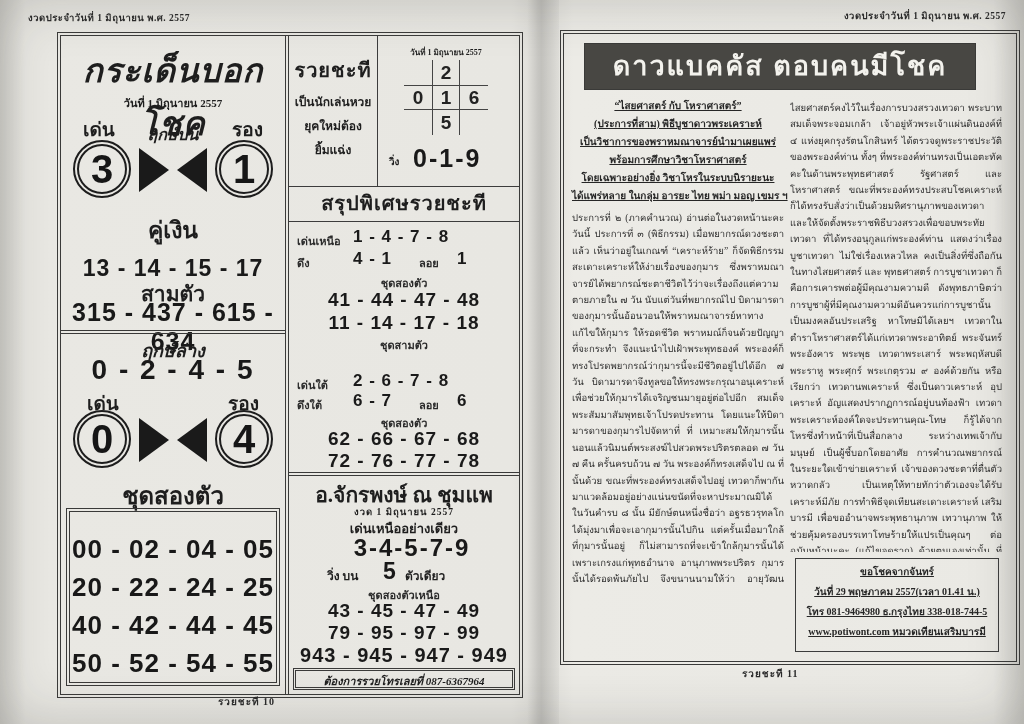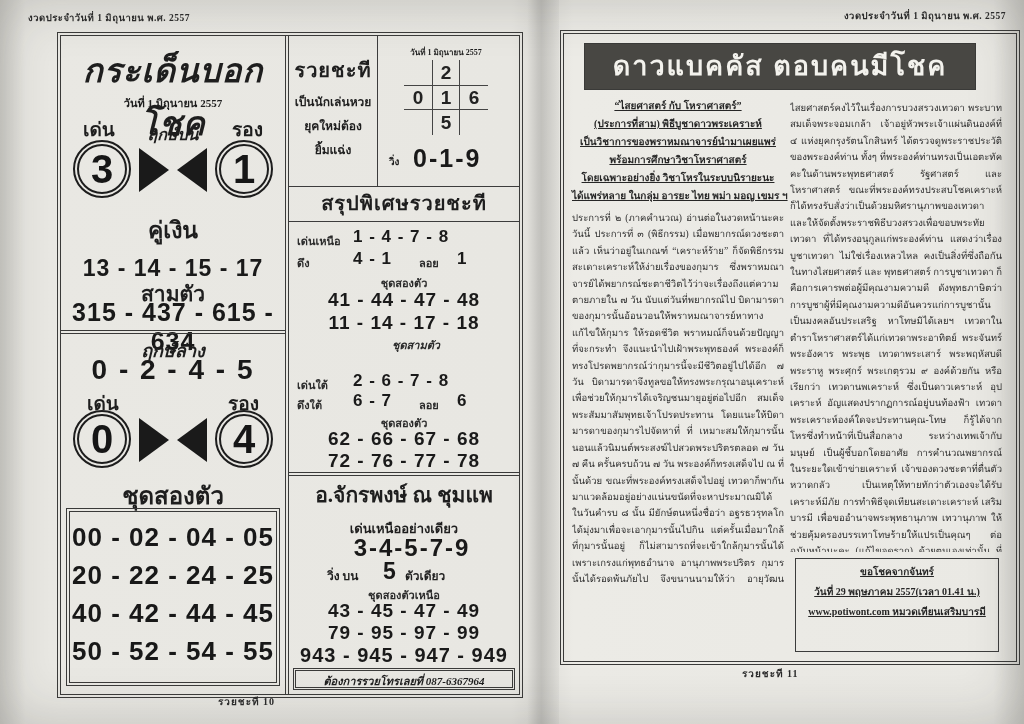--- a/index.html
+++ b/index.html
@@ -96,21 +96,21 @@
       <div class="abs b" style="right:26px;top:352px;font-size:19px;">รอง</div>
 
       <div class="num-circle" style="left:12px;top:374px;">0</div>
       <div class="tri-r" style="left:78px;top:382px;"></div>
       <div class="tri-l" style="left:116px;top:382px;"></div>
       <div class="num-circle" style="left:154px;top:374px;">4</div>
 
       <div class="abs ctr b" style="left:0;width:224px;top:440px;font-size:24px;">ชุดสองตัว</div>
 
       <div class="inner-box" style="top:472px;height:170px;">
-        <div class="setrow" style="margin-top:6px;">00 - 02 - 04 - 05</div>
+        <div class="setrow" style="margin-top:18px;">00 - 02 - 04 - 05</div>
         <div class="setrow">20 - 22 - 24 - 25</div>
         <div class="setrow">40 - 42 - 44 - 45</div>
         <div class="setrow">50 - 52 - 54 - 55</div>
       </div>
     </div>
 
     <div class="colM">
 
       <div class="vline" style="left:88px;height:150px;"></div>
       <div class="abs ctr b" style="left:0;width:88px;top:18px;font-size:20px;letter-spacing:1px;">รวยชะที</div>
@@ -140,36 +140,37 @@
       <div class="abs lblrow" style="left:8px;top:196px;">เด่นเหนือ</div>
       <div class="abs valrow" style="left:64px;top:191px;">1 - 4 - 7 - 8</div>
       <div class="abs lblrow" style="left:8px;top:218px;">ดึง</div>
       <div class="abs valrow" style="left:64px;top:213px;">4 - 1</div>
       <div class="abs lblrow" style="left:130px;top:218px;">ลอย</div>
       <div class="abs valrow" style="left:168px;top:213px;">1</div>
 
       <div class="abs ctr lblrow" style="left:0;width:100%;top:238px;">ชุดสองตัว</div>
       <div class="abs midnum" style="left:0;width:100%;top:253px;">41 - 44 - 47 - 48</div>
       <div class="abs midnum" style="left:0;width:100%;top:276px;">11 - 14 - 17 - 18</div>
-      <div class="abs ctr lblrow" style="left:12px;width:100%;top:300px;font-style:italic;">ชุดสามตัว</div>
+      <div class="abs ctr lblrow" style="left:0;width:100%;top:300px;">ชุดสามตัว</div>
 
       <div class="abs lblrow" style="left:8px;top:340px;">เด่นใต้</div>
       <div class="abs valrow" style="left:64px;top:335px;">2 - 6 - 7 - 8</div>
       <div class="abs lblrow" style="left:8px;top:360px;">ดึงใต้</div>
       <div class="abs valrow" style="left:64px;top:355px;">6 - 7</div>
       <div class="abs lblrow" style="left:130px;top:360px;">ลอย</div>
       <div class="abs valrow" style="left:168px;top:355px;">6</div>
 
       <div class="abs ctr lblrow" style="left:0;width:100%;top:378px;">ชุดสองตัว</div>
       <div class="abs midnum" style="left:0;width:100%;top:392px;">62 - 66 - 67 - 68</div>
       <div class="abs midnum" style="left:0;width:100%;top:414px;">72 - 76 - 77 - 78</div>
 
       <div class="hdiv" style="top:436px;"></div>
 
       <div class="abs ctr b" style="left:0;width:100%;top:442px;font-size:21px;">อ.จักรพงษ์ ณ ชุมแพ</div>
+      <div class="abs ctr b" style="left:0;width:100%;top:468px;font-size:9.5px;letter-spacing:1px;">งวด 1 มิถุนายน 2557</div>
       <div class="abs ctr b" style="left:0;width:100%;top:482px;font-size:13px;">เด่นเหนืออย่างเดียว</div>
       <div class="abs ctr num" style="left:8px;width:100%;top:498px;font-size:24px;letter-spacing:2px;">3-4-5-7-9</div>
       <div class="abs" style="left:38px;top:530px;font-size:12px;font-weight:bold;">วิ่ง บน</div>
       <div class="abs num" style="left:94px;top:522px;font-size:23px;">5</div>
       <div class="abs" style="left:116px;top:530px;font-size:12px;font-weight:bold;">ตัวเดียว</div>
       <div class="abs ctr lblrow" style="left:0;width:100%;top:550px;">ชุดสองตัวเหนือ</div>
       <div class="abs midnum" style="left:0;width:100%;top:564px;">43 - 45 - 47 - 49</div>
       <div class="abs midnum" style="left:0;width:100%;top:586px;">79 - 95 - 97 - 99</div>
       <div class="abs midnum" style="left:0;width:100%;top:608px;font-size:20px;">943 - 945 - 947 - 949</div>
 
@@ -192,18 +193,19 @@
     <div class="intro-line" style="top:118px;">พร้อมการศึกษาวิชาโหราศาสตร์</div>
     <div class="intro-line" style="top:136px;">โดยเฉพาะอย่างยิ่ง วิชาโหรในระบบนิรายะนะ</div>
     <div class="intro-line" style="top:154px;">ได้แพร่หลาย ในกลุ่ม อารยะ ไทย พม่า มอญ เขมร ฯ</div>
 
     <div class="body-col" style="left:8px;top:176px;width:212px;height:378px;">ประการที่ ๒ (ภาคคำนวณ) อ่านต่อในงวดหน้านะคะ วันนี้ ประการที่ ๓ (พิธีกรรม) เมื่อพยากรณ์ดวงชะตาแล้ว เห็นว่าอยู่ในเกณฑ์ “เคราะห์ร้าย” ก็จัดพิธีกรรมสะเดาะเคราะห์ให้ง่ายเรื่องของกุมาร ซึ่งพราหมณาจารย์ได้พยากรณ์ชะตาชีวิตไว้ว่าจะเรื่องถึงแต่ความตายภายใน ๗ วัน นับแต่วันที่พยากรณ์ไป บิดามารดาของกุมารนั้นอ้อนวอนให้พราหมณาจารย์หาทางแก้ไขให้กุมาร ให้รอดชีวิต พราหมณ์ก็จนด้วยปัญญาที่จะกระทำ จึงแนะนำไปเฝ้าพระพุทธองค์ พระองค์ก็ทรงโปรดพยากรณ์ว่ากุมารนี้จะมีชีวิตอยู่ไปได้อีก ๗ วัน บิดามารดาจึงทูลขอให้ทรงพระกรุณาอนุเคราะห์ เพื่อช่วยให้กุมารได้เจริญชนมายุอยู่ต่อไปอีก สมเด็จพระสัมมาสัมพุทธเจ้าโปรดประทาน โดยแนะให้บิดามารดาของกุมารไปจัดหาที่ ที่ เหมาะสมให้กุมารนั้นนอนแล้วนิมนต์พระสงฆ์ไปสวดพระปริตรตลอด ๗ วัน ๗ คืน ครั้นครบถ้วน ๗ วัน พระองค์ก็ทรงเสด็จไป ณ ที่นั้นด้วย ขณะที่พระองค์ทรงเสด็จไปอยู่ เทวดาก็พากันมาแวดล้อมอยู่อย่างแน่นขนัดที่จะหาประมาณมิได้ ในวันคำรบ ๘ นั้น มียักษ์ตนหนึ่งชื่อว่า อฐรธวรุทลโก ได้มุ่งมาเพื่อจะเอากุมารนั้นไปกิน แต่ครั้นเมื่อมาใกล้ที่กุมารนั้นอยู่ ก็ไม่สามารถที่จะเข้าใกล้กุมารนั้นได้ เพราะเกรงแก่พุทธอำนาจ อานุภาพพระปริตร กุมารนั้นได้รอดพ้นภัยไป จึงขนานนามให้ว่า อายุวัฒนกุมาร ภายหลังเมื่อเติบโตขึ้น ก็ได้เป็นอุบาสกในพระพุทธศาสนา ที่อุดมมาเพื่อที่จะชี้ให้เห็นว่า การประกอบพิธีสะเดาะเคราะห์โดยอาศัยวิธีการทางไสยศาสตร์นั้นทางพุทธศาสตร์เราก็มีเหมือนกัน เฉพาะอย่างยิ่งที่ได้ปฏิบัติกำกับทุกวันนี้ เนื้อแท้ ที่จริงนั้น กระทำกันขึ้นโดยอาศัยอำนาจ พุทธานุภาพ และ พระปริตรมนต์เป็นส่วนใหญ่ โดยมีพุทธศาสตร์เข้าไปแทรกแซงอยู่แทนที่ แท้ได้อาศัย ชื่อของ</div>
     <div class="body-col" style="left:226px;top:66px;width:212px;height:452px;">ไสยศาสตร์คงไว้ในเรื่องการบวงสรวงเทวดา พระบาทสมเด็จพระจอมเกล้า เจ้าอยู่หัวพระเจ้าแผ่นดินองค์ที่ ๔ แห่งยุคกรุงรัตนโกสินทร์ ได้ตรวจดูพระราชประวัติของพระองค์ท่าน ทั้งๆ ที่พระองค์ท่านทรงเป็นเอตะทัคคะในด้านพระพุทธศาสตร์ รัฐศาสตร์ และโหราศาสตร์ ขณะที่พระองค์ทรงประสบโชคเคราะห์ ก็ได้ทรงรับสั่งว่าเป็นด้วยมหิศรานุภาพของเทวดา และให้จัดตั้งพระราชพิธีบวงสรวงเพื่อขอบพระทัยเทวดา ที่ได้ทรงอนุกูลแก่พระองค์ท่าน แสดงว่าเรื่องบูชาเทวดา ไม่ใช่เรื่องเหลวไหล คงเป็นสิ่งที่ซึ่งถือกันในทางไสยศาสตร์ และ พุทธศาสตร์ การบูชาเทวดา ก็คือการเคารพต่อผู้มีคุณงามความดี ดังพุทธภาษิตว่า การบูชาผู้ที่มีคุณงามความดีอันควรแก่การบูชานั้น เป็นมงคลอันประเสริฐ หาโทษมิได้เลยฯ เทวดาในตำราโหราศาสตร์ได้แก่เทวดาพระอาทิตย์ พระจันทร์ พระอังคาร พระพุธ เทวดาพระเสาร์ พระพฤหัสบดี พระราหู พระศุกร์ พระเกตุรวม ๙ องค์ด้วยกัน หรือ เรียกว่า เทวดานพเคราะห์ ซึ่งเป็นดาวเคราะห์ อุปเคราะห์ อัญแสดงปรากฏการณ์อยู่บนท้องฟ้า เทวดาพระเคราะห์องค์ใดจะประทานคุณ-โทษ ก็รู้ได้จากโหรซึ่งทำหน้าที่เป็นสื่อกลาง ระหว่างเทพเจ้ากับมนุษย์ เป็นผู้ชี้บอกโดยอาศัย การคำนวณพยากรณ์ ในระยะใดเข้าข่ายเคราะห์ เจ้าของดวงชะตาที่ตื่นตัวหวาดกลัว เป็นเหตุให้ทายทักว่าตัวเองจะได้รับเคราะห์มีภัย การทำพิธีจุดเทียนสะเดาะเคราะห์ เสริมบารมี เพื่อขออำนาจพระพุทธานุภาพ เทวานุภาพ ให้ช่วยคุ้มครองบรรเทาโทษร้ายให้แปรเป็นคุณๆ ต่อฉบับหน้านะคะ (แก้ไขจุดราก) ด้วยตนเองเท่านั้น ที่เกิดวันอาทิตย์ จันทร์ อังคาร พุธ ปีชวด ปีฉลู ปีขาล ปีเถาะ ปีมะแม และ เกิดในเดือน ๑-๒-๓-๔-๗ มีโชค</div>
 
     <div class="moon-box">
       <div>ขอโชคจากจันทร์</div>
       <div>วันที่ 29 พฤษภาคม 2557(เวลา 01.41 น.)</div>
+      <div>โทร 081-9464980 ธ.กรุงไทย 338-018-744-5</div>
       <div>www.potiwont.com หมวดเทียนเสริมบารมี</div>
     </div>
   </div>
 
   <div class="abs footer-txt" style="left:742px;top:666px;">รวยชะที  11</div>
 </div>
 
 </body></html>

